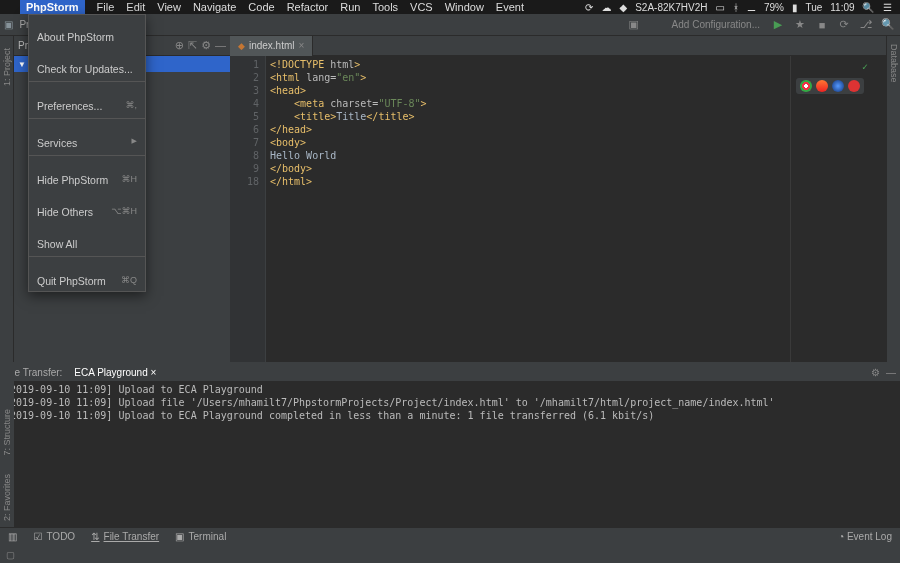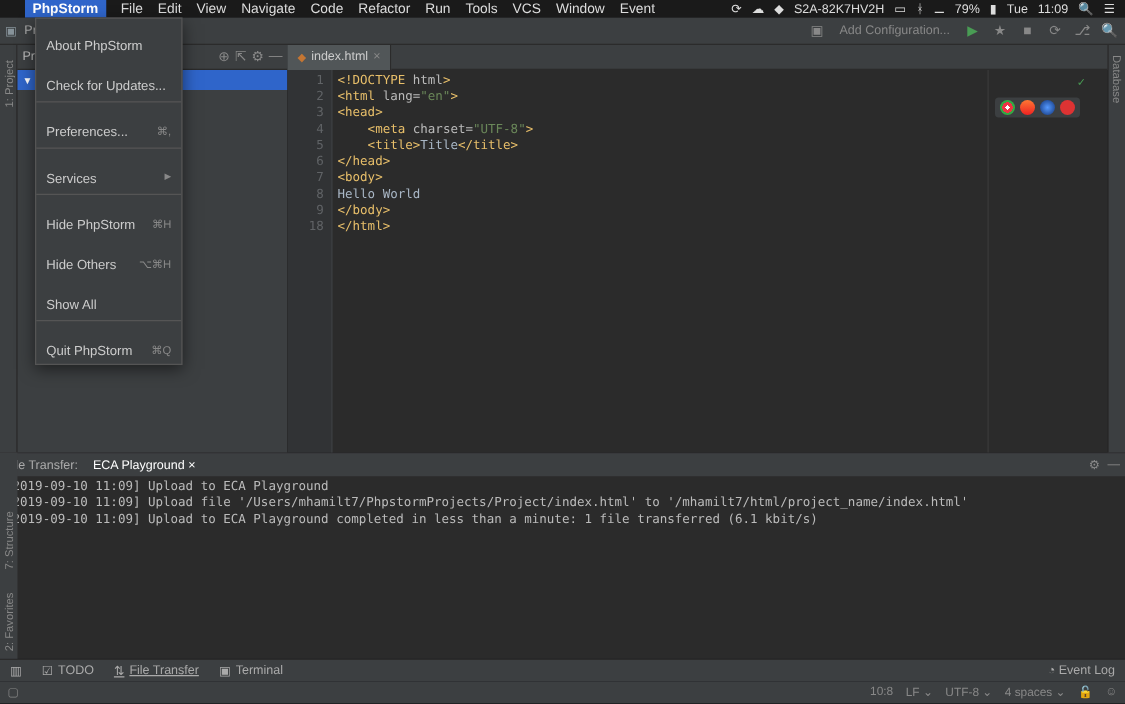--- a/index.html
+++ b/index.html
@@ -9,21 +9,21 @@
 .menubar .app-name { font-weight: 700; background: #2f65ca; padding: 0 6px; height: 14px; display: flex; align-items: center; color: #fff; }
 .menubar .mitem { cursor: default; }
 .menubar .spacer { flex: 1; }
 .menubar .status { display: flex; gap: 8px; align-items: center; font-size: 10px; }
 .menubar .status span { display: inline-flex; align-items: center; }
 
 .toolbar { height: 22px; background: #3c3f41; border-bottom: 1px solid #2b2b2b; display: flex; align-items: center; font-size: 10px; color: #aaa; }
 .toolbar .left { display: flex; align-items: center; gap: 6px; padding-left: 4px; }
 .toolbar .right { margin-left: auto; display: flex; align-items: center; gap: 6px; padding-right: 4px; }
 .toolbar .icon-btn { width: 16px; height: 16px; display: flex; align-items: center; justify-content: center; color: #888; font-size: 11px; }
-.toolbar .add-config { color: #888; font-size: 10px; padding: 0 4px; }
+.toolbar .add-config { color: #888; font-size: 10px; padding: 0 4px; margin-left: 20px; }
 
 .main-row { display: flex; height: 326px; }
 .sidebar-left { width: 14px; background: #3c3f41; border-right: 1px solid #2b2b2b; display: flex; flex-direction: column; align-items: center; font-size: 9px; color: #888; }
 .sidebar-left .vtext { writing-mode: vertical-rl; transform: rotate(180deg); margin-top: 12px; }
 .sidebar-right { width: 14px; background: #3c3f41; border-left: 1px solid #2b2b2b; display: flex; flex-direction: column; align-items: center; }
 .sidebar-right .vtext { writing-mode: vertical-rl; margin-top: 8px; font-size: 9px; color: #888; }
 
 .project-area { width: 216px; background: #3c3f41; position: relative; }
 .project-header { height: 20px; background: #3c3f41; border-bottom: 1px solid #2b2b2b; display: flex; align-items: center; font-size: 10px; padding: 0 4px; gap: 6px; }
 .project-header .ticons { margin-left: auto; display: flex; gap: 4px; color: #888; font-size: 11px; }
@@ -235,28 +235,20 @@
       <span>▣</span>
       <span>Terminal</span>
     </div>
   <div class="bright">
     <span>◔ <span>Event Log</span></span>
   </div>
 </div>
 
 <div class="statusbar">
   <span>▢</span>
-  <div class="sright">
-    <span>10:8</span>
-    <span><span>LF</span> ⌄</span>
-    <span><span>UTF-8</span> ⌄</span>
-    <span><span>4 spaces</span> ⌄</span>
-    <span>🔓</span>
-    <span>☺</span>
-  </div>
 </div>
 
 <div class="dropdown">
   <div class="ditem">
       <span>About PhpStorm</span>
     </div>
   <div class="ditem">
       <span>Check for Updates...</span>
     </div>
   <div class="sep"></div>

